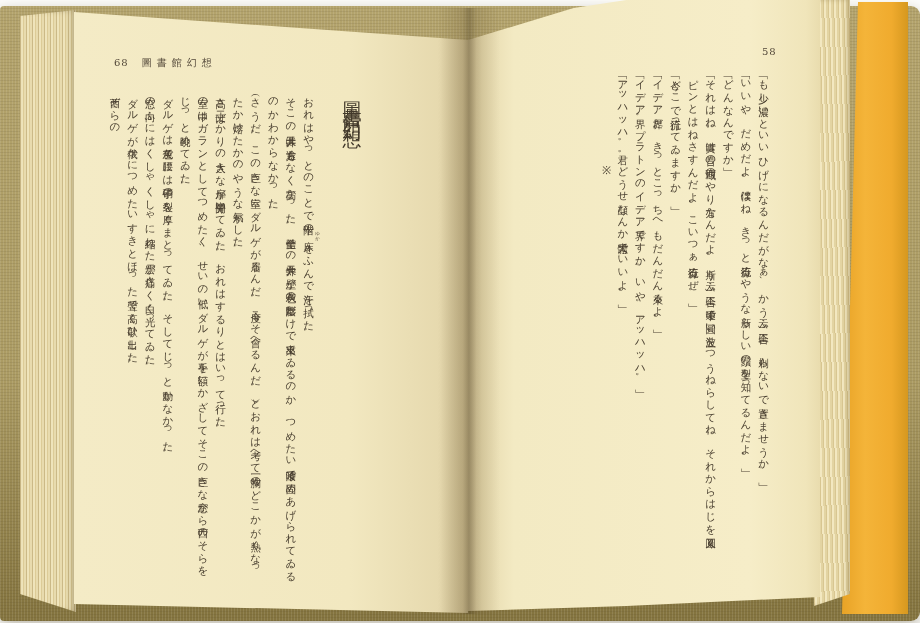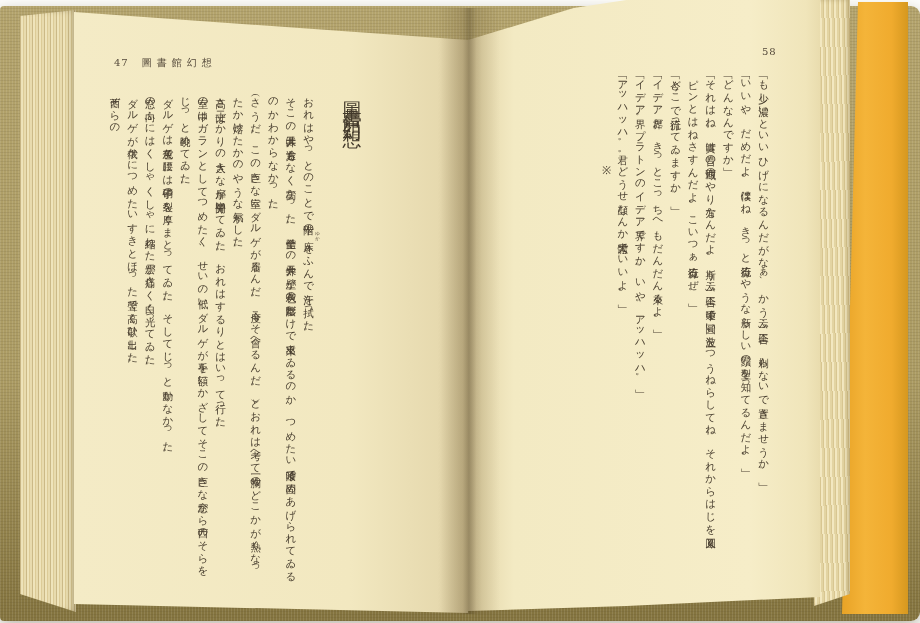--- a/index.html
+++ b/index.html
@@ -119,21 +119,21 @@
         <p>「今どこで流行ってゐますか。」</p>
         <p>「イデア界だ。きっとこっちへもだんだん來るよ。」</p>
         <p>「イデア界。プラトンのイデア界ですか。いや。アッハッハ。」</p>
         <p>「アッハッハ。君。どうせ顔なんか大體でいいよ。」</p>
       </div>
     <div class="section-mark">※</div>
   </div>
 
   <div class="page page-left">
     <div class="running-head">
-      <span class="folio" style="position:static;">47</span>
+      <span class="folio" style="position:static;">68</span>
       <span class="head-title">圖書館幻想</span>
     </div>
     <div class="chapter-title">圖書館幻想</div>
     <div class="vtext body-left">
         <p>おれはやっとのことで十階の<ruby>床<rt>ゆか</rt></ruby>をふんで汗を拭った。</p>
         <p>そこの天井は途方もなく高かった。全體その天井や壁が灰色の陰影だけで出來てゐるのか、つめたい漆喰で固めあげられてゐるのかわからなかった。</p>
         <p>（さうだ。この巨きな室にダルゲが居るんだ。今度こそ會へるんだ。）とおれは考へて一寸胸のどこかが熱くなったか熔けたかのやうな氣がした。</p>
         <p>高さ二丈ばかりの大きな扉が半分開いてゐた。おれはするりとはいって行った。</p>
         <p>室の中はガランとしてつめたく、せいの低いダルゲが手を額にかざしてそこの巨きな窓から西のそらをじっと眺めてゐた。</p>
         <p>ダルゲは灰色で腰には硝子の裂を厚くまとってゐた。そしてじっと動かなかった。</p>

